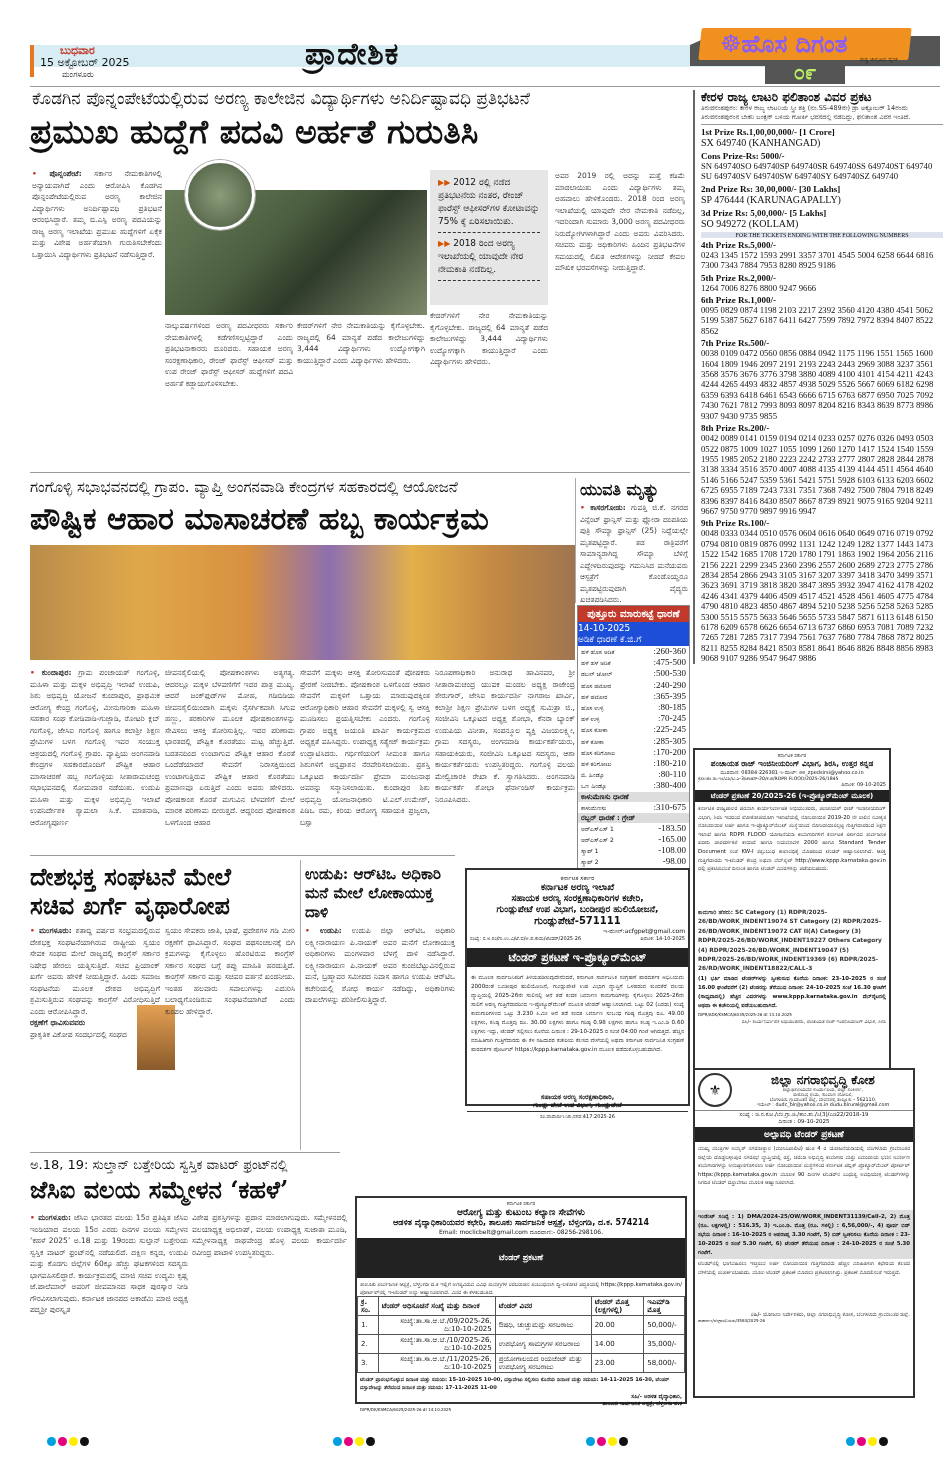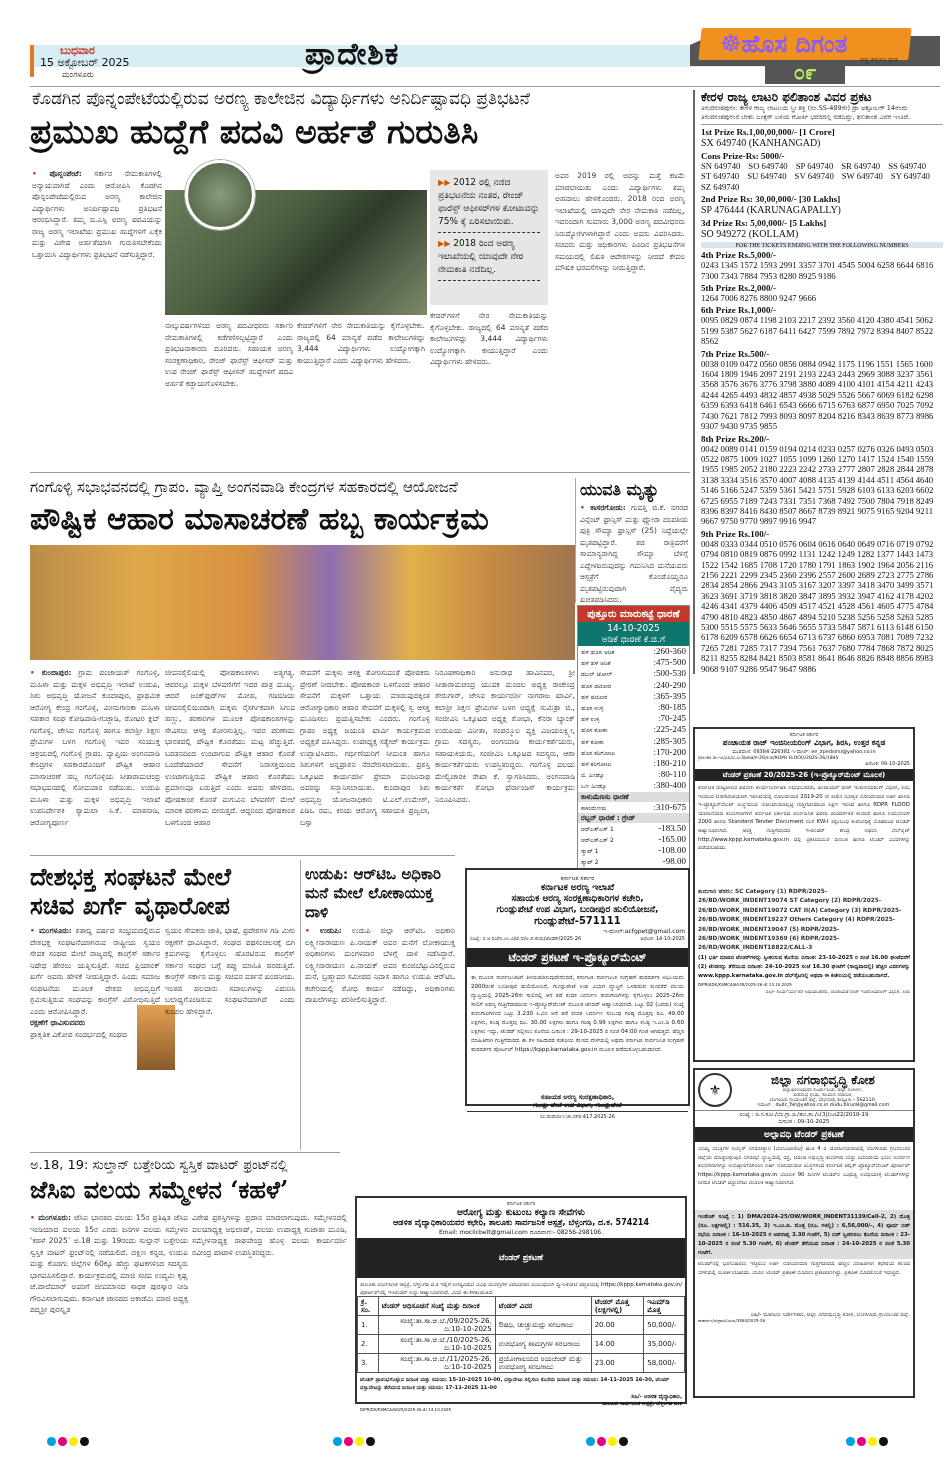--- a/index.html
+++ b/index.html
@@ -28,21 +28,21 @@
 .arrow{color:#d35400;font-size:8px}
 .lotto{left:693px;top:90px;width:250px;border-left:2px solid #666;padding-left:6px}
 .lotto h3{font-size:12px;font-weight:bold}
 .lotto .intro{font-size:6.5px;line-height:9px;color:#333;border-bottom:1px solid #999;padding-bottom:2px}
 .lotto .pz{font-family:"Liberation Serif",serif;font-size:9px;font-weight:bold;margin-top:2px}
 .lotto .num{font-family:"Liberation Serif",serif;font-size:8.7px;line-height:10.4px}
 .lotto .bignum{font-family:"Liberation Serif",serif;font-size:10px;line-height:12px}
 .lotto .bar{background:#dde3ee;font-size:6px;text-align:center;font-family:"Liberation Serif",serif;margin:2px 0}
 .market{left:577px;top:605px;width:113px;border:1px solid #888;font-size:8px}
 .market .mt{background:#c0392b;color:#fff;font-weight:bold;font-size:10px;text-align:center;padding:2px 0}
-.market .md{background:#0f766e;color:#fff;text-align:center;font-size:9px;line-height:11px;padding:1px 0}
+.market .md{background:#1d4ed8;color:#fff;font-size:9px;line-height:11px;padding:1px 0}
 .market .row{display:flex;font-family:"Liberation Serif",serif;font-size:9px;line-height:11.2px;padding:0 3px}
 .market .row .n{flex:1;font-family:"DejaVu Sans",sans-serif;font-size:6px}
 .market .sub{background:#ddd;font-size:7px;padding:1px 3px;font-weight:bold}
 .adbox{border:2px solid #333;background:#fff}
 .blackbar{background:#222;color:#fff;text-align:center;font-weight:bold}
 .dots{display:flex;gap:2px}
 .dot{width:9px;height:9px;border-radius:50%}
 table.tt{border-collapse:collapse;width:100%;font-size:7px}
 table.tt td,table.tt th{border:1px solid #555;padding:1px 3px;text-align:left}
 table.tt td.l{text-align:right}
@@ -81,21 +81,21 @@
 <div class="abs col-text" style="left:430px;top:310px;width:118px;height:150px;overflow:hidden">ಕೇಡರ್‌ಗಳಿಗೆ ನೇರ ನೇಮಕಾತಿಯನ್ನು ಕೈಗೊಳ್ಳಬೇಕು. ರಾಜ್ಯದಲ್ಲಿ 64 ಮಾನ್ಯತೆ ಪಡೆದ ಕಾಲೇಜುಗಳಿದ್ದು 3,444 ವಿದ್ಯಾರ್ಥಿಗಳು ಉದ್ಯೋಗಕ್ಕಾಗಿ ಕಾಯುತ್ತಿದ್ದಾರೆ ಎಂದು ವಿದ್ಯಾರ್ಥಿಗಳು ಹೇಳಿದರು.</div>
 <div class="abs col-text" style="left:555px;top:170px;width:130px;height:290px;overflow:hidden">ಅವರ 2019 ರಲ್ಲಿ ಅದನ್ನು ಮತ್ತೆ ಕಡಿಮೆ ಮಾಡಲಾಯಿತು ಎಂದು ವಿದ್ಯಾರ್ಥಿಗಳು ತಮ್ಮ ಅಹವಾಲು ಹೇಳಿಕೊಂಡರು. 2018 ರಿಂದ ಅರಣ್ಯ ಇಲಾಖೆಯಲ್ಲಿ ಯಾವುದೇ ನೇರ ನೇಮಕಾತಿ ನಡೆದಿಲ್ಲ, ಇದರಿಂದಾಗಿ ಸುಮಾರು 3,000 ಅರಣ್ಯ ಪದವೀಧರರು ನಿರುದ್ಯೋಗಿಗಳಾಗಿದ್ದಾರೆ ಎಂದು ಅವರು ವಿವರಿಸಿದರು. ಸಚಿವರು ಮತ್ತು ಅಧಿಕಾರಿಗಳು ಹಿಂದಿನ ಪ್ರತಿಭಟನೆಗಳ ಸಮಯದಲ್ಲಿ ಲಿಖಿತ ಆದೇಶಗಳನ್ನು ನೀಡದೆ ಕೇವಲ ಮೌಖಿಕ ಭರವಸೆಗಳನ್ನು ನೀಡುತ್ತಿದ್ದಾರೆ.</div>
 <div class="abs hr" style="left:30px;top:472px;width:660px;height:1px"></div>
 
 <div class="abs lotto">
   <h3>ಕೇರಳ ರಾಜ್ಯ ಲಾಟರಿ ಫಲಿತಾಂಶ ವಿವರ ಪ್ರಕಟ</h3>
   <div class="intro">ತಿರುವನಂತಪುರಂ: ಕೇರಳ ರಾಜ್ಯ ಲಾಟರಿಯ ಸ್ತ್ರೀ ಶಕ್ತಿ (ನಂ.SS-489ನೇ) ಡ್ರಾ ಅಕ್ಟೋಬರ್ 14ರಂದು ತಿರುವನಂತಪುರಂನ ಬೇಕರಿ ಜಂಕ್ಷನ್ ಬಳಿಯ ಗೋರ್ಕಿ ಭವನದಲ್ಲಿ ನಡೆದಿದ್ದು, ಫಲಿತಾಂಶ ವಿವರ ಇಂತಿದೆ.</div>
   <div class="pz">1st Prize Rs.1,00,00,000/- [1 Crore]</div>
   <div class="bignum">SX 649740 (KANHANGAD)</div>
   <div class="pz">Cons Prize-Rs: 5000/-</div>
-  <div class="num" id="cons" style="display:flex;flex-wrap:wrap;column-gap:8px">
+  <div class="num" id="cons" style="display:flex;flex-wrap:wrap;column-gap:0">
       <span>SN 649740</span>
       <span>SO 649740</span>
       <span>SP 649740</span>
       <span>SR 649740</span>
       <span>SS 649740</span>
       <span>ST 649740</span>
       <span>SU 649740</span>
       <span>SV 649740</span>
       <span>SW 649740</span>
       <span>SY 649740</span>
@@ -291,21 +291,21 @@
       <span>ಸಂಖ್ಯೆ: ಸ.ಅ.ಸಂ/ಗು.ಉ.ವಿ/ಟೆ.ವ/ಅ.ಪ.ಕಾಮ/ಟೆಂಡರ್/2025-26</span>
       <span>ದಿನಾಂಕ: 14-10-2025</span>
     </div>
   <div class="blackbar" style="font-size:11px;padding:3px 4px;margin:6px 0">ಟೆಂಡರ್ ಪ್ರಕಟಣೆ ಇ-ಪ್ರೊಕ್ಯೂರ್‌ಮೆಂಟ್</div>
   <div style="font-size:5.6px;line-height:9px;text-align:justify;padding:0 4px;height:120px;overflow:hidden">ಈ ಮೂಲಕ ಸಾರ್ವಜನಿಕರಿಗೆ ತಿಳಿಯಪಡಿಸುವುದೇನೆಂದರೆ, ಕರ್ನಾಟಕ ಸಾರ್ವಜನಿಕ ಸಂಗ್ರಹಣೆ ಪಾರದರ್ಶಕ ಅಧಿನಿಯಮ 2000ರಂತೆ ಬಂಡೀಪುರ ಹುಲಿಯೋಜನೆ, ಗುಂಡ್ಲುಪೇಟೆ ಉಪ ವಿಭಾಗ ವ್ಯಾಪ್ತಿಗೆ ಒಳಪಡುವ ಕುಂದಕೆರೆ ವಲಯ ವ್ಯಾಪ್ತಿಯಲ್ಲಿ 2025-26ನೇ ಸಾಲಿನಲ್ಲಿ ಆನೆ ತಡೆ ಕಂದಕ ನಿರ್ಮಾಣ ಕಾಮಗಾರಿಗಳನ್ನು ಕೈಗೊಳ್ಳಲು 2025-26ನೇ ಸಾಲಿಗೆ ಅರಣ್ಯ ಗುತ್ತಿಗೆದಾರರಿಂದ ಇ-ಪ್ರೊಕ್ಯೂರ್‌ಮೆಂಟ್ ಮೂಲಕ ಟೆಂಡರ್ ಆಹ್ವಾನಿಸಲಾಗಿದೆ. ಒಟ್ಟು 02 (ಎರಡು) ಸಂಖ್ಯೆ ಕಾಮಗಾರಿಗಳಿಂದ ಒಟ್ಟು 3.230 ಕಿ.ಮೀ ಆನೆ ತಡೆ ಕಂದಕ ನಿರ್ಮಾಣ ಸಂಬಂಧ ಗರಿಷ್ಠ ಮೊತ್ತವು ರೂ. 49.00 ಲಕ್ಷಗಳು, ಕನಿಷ್ಠ ಮೊತ್ತವು ರೂ. 30.00 ಲಕ್ಷಗಳು ಹಾಗೂ ಗರಿಷ್ಠ 0.98 ಲಕ್ಷಗಳು ಹಾಗೂ ಕನಿಷ್ಠ ಇ.ಎಂ.ಡಿ 0.60 ಲಕ್ಷಗಳು ಇದ್ದು, ಟೆಂಡರ್ ಸಲ್ಲಿಸಲು ಕೊನೆಯ ದಿನಾಂಕ : 29-10-2025 ರ ಸಂಜೆ 04:00 ಗಂಟೆ ಆಗಿರುತ್ತದೆ. ಹೆಚ್ಚಿನ ಮಾಹಿತಿಗಾಗಿ ಗುತ್ತಿಗೆದಾರರು ಈ ಕೆಳ ಸಹಿದಾರರ ಕಚೇರಿಯ ಕೆಲಸದ ವೇಳೆಯಲ್ಲಿ ಅಥವಾ ಕರ್ನಾಟಕ ಸಾರ್ವಜನಿಕ ಸಂಗ್ರಹಣೆ ಪಾರದರ್ಶಕ ಪೋರ್ಟಲ್ https://kppp.karnataka.gov.in ಮೂಲಕ ಪಡೆದುಕೊಳ್ಳಬಹುದಾಗಿದೆ.</div>
   <div style="font-size:6.5px;font-weight:bold">ಸಹಾಯಕ ಅರಣ್ಯ ಸಂರಕ್ಷಣಾಧಿಕಾರಿ,</div>
   <div style="font-size:6.5px;font-weight:bold">ಗುಂಡ್ಲು ಪೇಟೆ ಉಪ ವಿಭಾಗ, ಗುಂಡ್ಲುಪೇಟೆ</div>
   <div style="font-size:5px;border-top:1px solid #333;margin-top:2px;padding-top:1px">ಸಂ.ವಾಪಾಸಂಇ:ಚಾ.ನಗರ:417:2025-26</div>
 </div>
 
-<div class="abs adbox" style="left:693px;top:727px;width:222px;height:335px;font-size:7px">
+<div class="abs adbox" style="left:693px;top:748px;width:198px;height:335px;font-size:7px">
   <div style="text-align:center;font-size:5px;margin-top:2px">ಕರ್ನಾಟಕ ಸರ್ಕಾರ</div>
   <div style="text-align:center;font-weight:bold;font-size:7.5px">ಪಂಚಾಯತ ರಾಜ್ ಇಂಜಿನೀಯರಿಂಗ್ ವಿಭಾಗ, ಶಿರಸಿ, ಉತ್ತರ ಕನ್ನಡ</div>
   <div style="text-align:center;font-size:5px">ದೂರವಾಣಿ: 08384-226381 ಇ-ಮೇಲ್: ee_zpedsirsi@yahoo.co.in</div>
   <div style="font-size:4.6px;padding:0 3px">ಕ್ರಸಂ:ಪಂ.ರಾ.ಇಂ/ವಿಶಿ/ಟಿ.ಎ-3/ಟೆಂಡರ್-20/ಕ.ಪ/RDPR FLOOD/2025-26/1845</div>
   <div style="text-align:right;font-size:5px;padding-right:3px">ದಿನಾಂಕ: 09-10-2025</div>
   <div class="blackbar" style="font-size:7px;padding:2px 0;margin:2px 0">ಟೆಂಡರ್ ಪ್ರಕಟಣೆ 20/2025-26 (ಇ-ಪ್ರೊಕ್ಯೂರ್‌ಮೆಂಟ್ ಮೂಲಕ)</div>
   <div style="font-size:5.4px;line-height:8.6px;text-align:justify;padding:0 3px;height:104px;overflow:hidden">ಕರ್ನಾಟಕ ರಾಜ್ಯಪಾಲರ ಪರವಾಗಿ ಕಾರ್ಯನಿರ್ವಾಹಕ ಅಭಿಯಂತರರು, ಪಂಚಾಯತ್ ರಾಜ್ ಇಂಜಿನೀಯರಿಂಗ್ ವಿಭಾಗ, ಶಿರಸಿ ಇವರಿಂದ ಲೋಕೋಪಯೋಗಿ ಇಲಾಖೆಯಲ್ಲಿ ನೋಂದಾಯಿತ 2019-20 ನೇ ಸಾಲಿನ ನವೀಕೃತ ನೋಂದಾಯಿತ ಅರ್ಹ ಹಾಗೂ ಇ-ಪ್ರೊಕ್ಯೂರ್‌ಮೆಂಟ್ ಸಂಸ್ಥೆಯಿಂದ ನೋಂದಾಯಿಸಲ್ಪಟ್ಟ ಗುತ್ತಿಗೆದಾರರಿಂದ ಶಿಕ್ಷಣ ಇಲಾಖೆ ಹಾಗೂ RDPR FLOOD ಯೋಜನೆಯಡಿ ಕಾಮಗಾರಿಗಳಿಗೆ ಕರ್ನಾಟಕ ಸರ್ಕಾರದ ಸಾರ್ವಜನಿಕ ಖರೀದಿ ಪಾರದರ್ಶಕತೆ ಕಾಯಿದೆ ಹಾಗೂ ನಿಯಮಾವಳಿ 2000 ಹಾಗೂ Standard Tender Document ನಂತೆ KW-I ತತ್ಸಂಬಂಧ ಕಾಲಾವಧಿಕ್ಕೆ ಮೊಹರಿಸಿದ ಟೆಂಡರ್ ಆಹ್ವಾನಿಸಲಾಗಿದೆ. ಆಸಕ್ತ ಗುತ್ತಿಗೆದಾರರು ಇ-ಟೆಂಡರ್ ಕೇಂದ್ರ ಅಥವಾ ವೆಬ್‌ಸೈಟ್ http://www.kppp.karnataka.gov.in ದಲ್ಲಿ ಪ್ರಕಟಿಸುವಂತೆ ದಿನಾಂಕ ಹಾಗೂ ಟೆಂಡರ್ ವಿವರಗಳನ್ನು ಪಡೆಯಬಹುದು.</div>
   <div style="font-size:5.8px;line-height:9.4px;padding:0 3px;font-weight:bold;color:#333">ಕಾಮಗಾರಿ ಹೆಸರು: SC Category (1) RDPR/2025-26/BD/WORK_INDENT19074 ST Category (2) RDPR/2025-26/BD/WORK_INDENT19072 CAT II(A) Category (3) RDPR/2025-26/BD/WORK_INDENT19227 Others Category (4) RDPR/2025-26/BD/WORK_INDENT19047 (5) RDPR/2025-26/BD/WORK_INDENT19369 (6) RDPR/2025-26/RD/WORK_INDENT18822/CALL-3</div>
   <div style="font-size:5.4px;line-height:9px;padding:0 3px;text-align:justify;font-weight:bold">(1) ಭರ್ತಿ ಮಾಡಿದ ಟೆಂಡರ್‌ಗಳನ್ನು ಸ್ವೀಕರಿಸುವ ಕೊನೆಯ ದಿನಾಂಕ: 23-10-2025 ರ ಸಂಜೆ 16.00 ಘಂಟೆವರೆಗೆ (2) ಟೆಂಡರನ್ನು ತೆರೆಯುವ ದಿನಾಂಕ: 24-10-2025 ಸಂಜೆ 16.30 ಘಂಟೆಗೆ (ಸಾಧ್ಯವಾದಲ್ಲಿ) ಹೆಚ್ಚಿನ ವಿವರಗಳನ್ನು www.kppp.karnataka.gov.in ವೆಬ್‌ಸೈಟನಲ್ಲಿ ಅಥವಾ ಈ ಕಚೇರಿಯಲ್ಲಿ ಪಡೆಯಬಹುದಾಗಿದೆ.</div>
   <div style="display:flex;justify-content:space-between;font-size:4px;padding:2px 3px">

